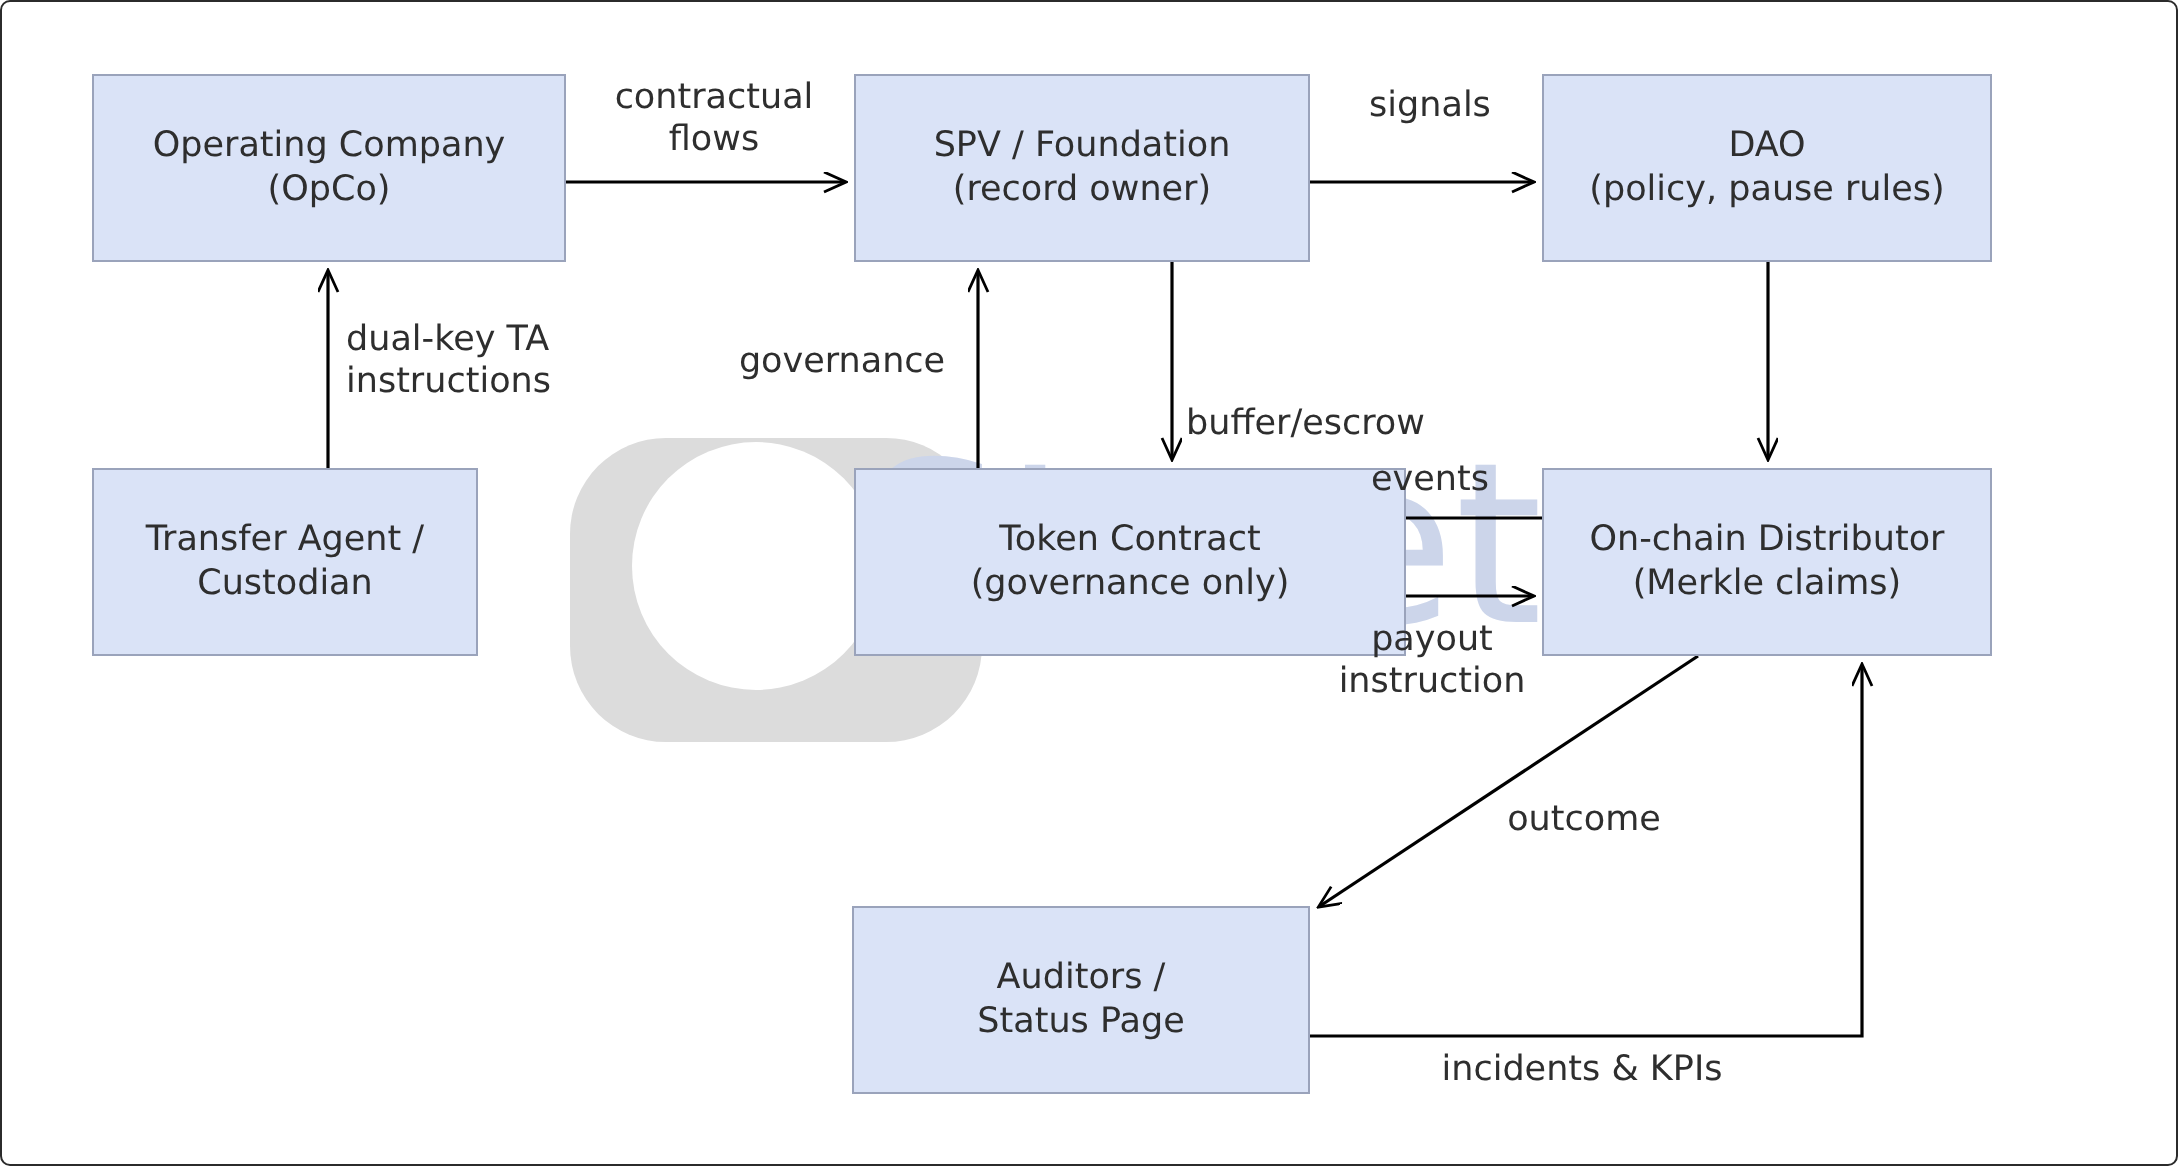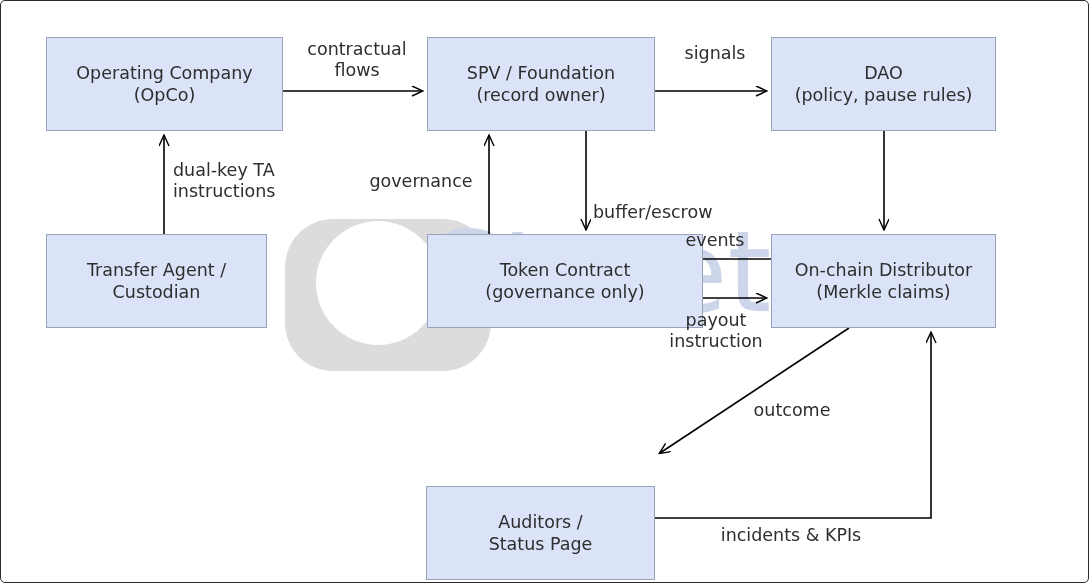--- a/index.html
+++ b/index.html
@@ -108,30 +108,30 @@
 
   <div class="node" style="left:45px;top:36px;width:237px;height:94px;">Operating Company
 (OpCo)</div>
 
   <div class="node" style="left:770px;top:36px;width:225px;height:94px;">DAO
 (policy, pause rules)</div>
 
   <div class="node" style="left:426px;top:36px;width:228px;height:94px;">SPV / Foundation
 (record owner)</div>
 
-  <div class="node" style="left:45px;top:233px;width:221px;height:94px;">Transfer Agent /
+  <div class="node" style="left:45px;top:233px;width:193px;height:94px;">Transfer Agent /
 Custodian</div>
 
   <div class="node" style="left:426px;top:233px;width:276px;height:94px;">Token Contract
 (governance only)</div>
 
   <div class="node" style="left:770px;top:233px;width:225px;height:94px;">On-chain Distributor
 (Merkle claims)</div>
 
-  <div class="node" style="left:425px;top:452px;width:229px;height:94px;margin-top:33px;">Auditors /
+  <div class="node" style="left:425px;top:452px;width:229px;height:94px;">Auditors /
 Status Page</div>
 
   <div class="elabel" style="left:288px;top:38px;width:136px;">contractual
 flows</div>
 
   <div class="elabel" style="left:662px;top:42px;width:104px;">signals</div>
 
   <div class="elabel left" style="left:172px;top:159px;width:140px;">dual-key TA
 instructions</div>
 

